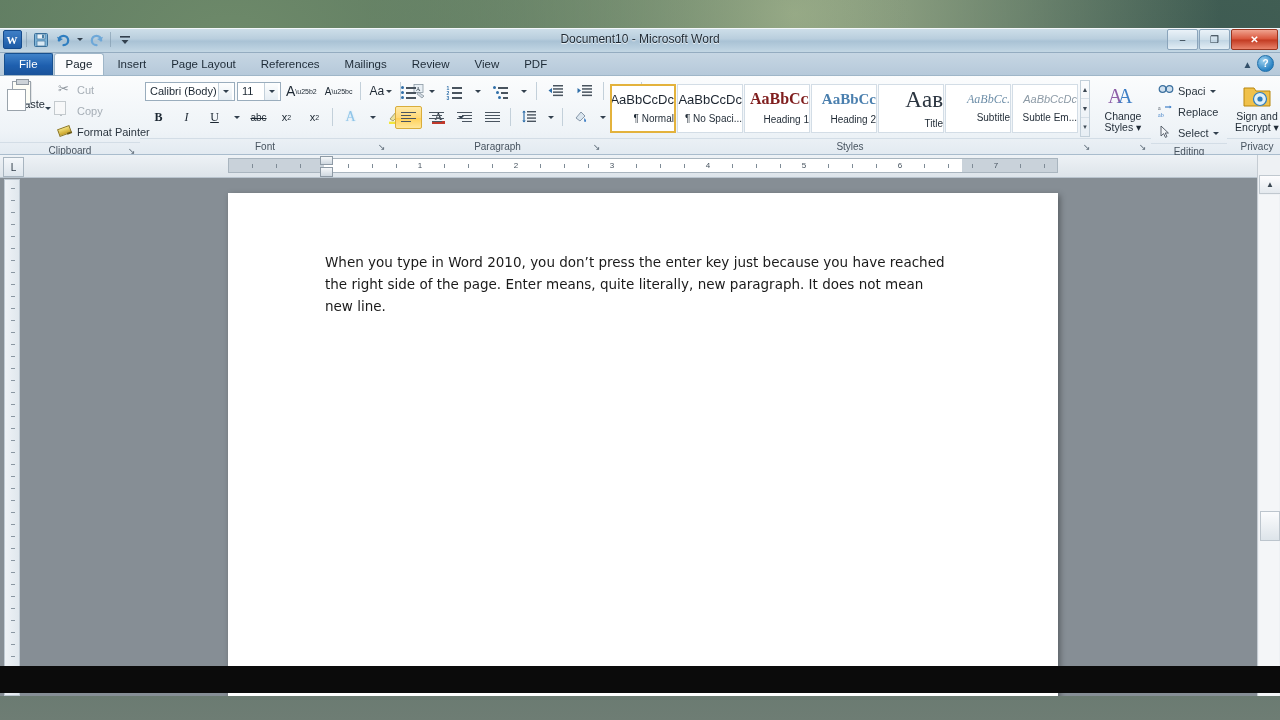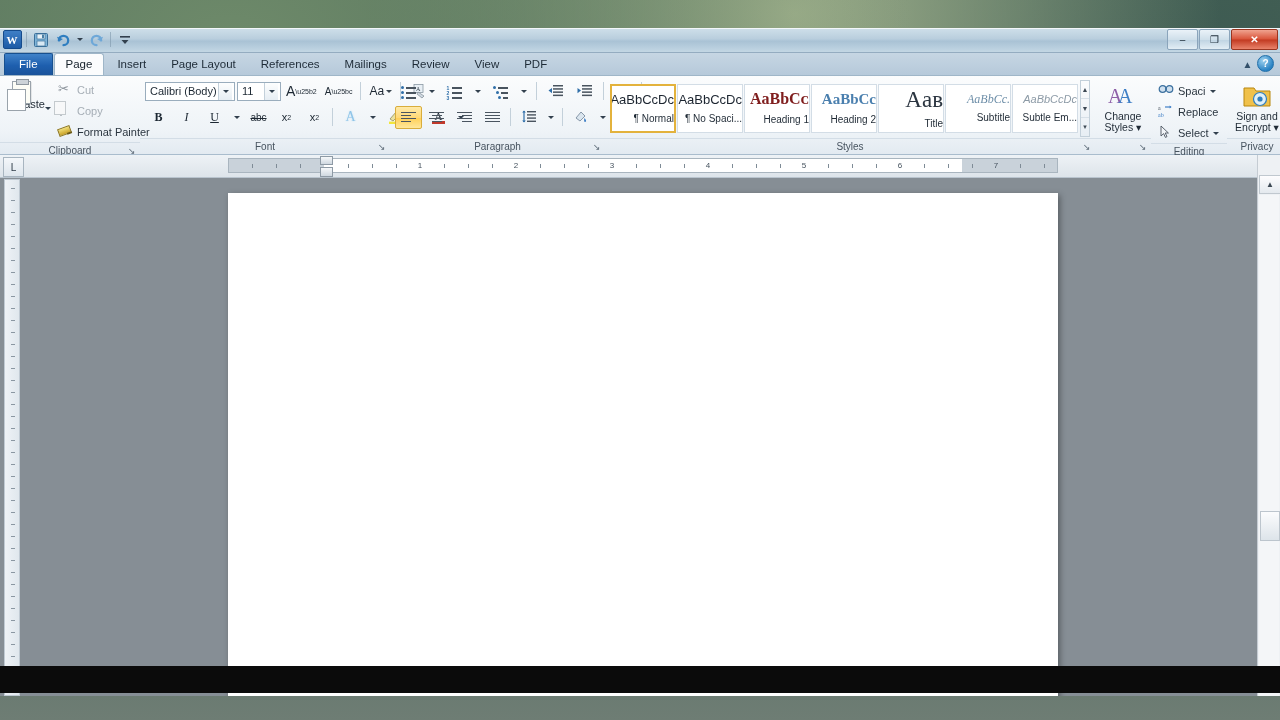--- a/index.html
+++ b/index.html
@@ -299,20 +299,21 @@
       </div>
       <div class="qsep"></div>
       <div class="ic">
         <svg width="14" height="14" viewBox="0 0 14 14">
             <rect x="2" y="3" width="10" height="1.6" fill="#32404e"></rect>
             <path d="M3.5 7 L10.5 7 L7 11 Z" fill="#32404e"></path>
           </svg>
       </div>
     </div>
 
+    <div class="title-text">Document10 - Microsoft Word</div>
 
     <div class="wbtns">
       <div class="wbtn">–</div>
       <div class="wbtn">❐</div>
       <div class="wbtn close">✕</div>
     </div>
   </div>
 
   <div class="tabstrip">
     <div class="tab file">File</div>
@@ -812,20 +813,21 @@
         <div class="vtick" style="top: 428px;"></div>
         <div class="vtick" style="top: 440px;"></div>
         <div class="vtick" style="top: 452px;"></div>
         <div class="vtick" style="top: 464px;"></div>
         <div class="vtick" style="top: 476px;"></div>
         <div class="vtick" style="top: 488px;"></div>
       </div>
 
     <div class="page">
       <div class="ptext">
+        <p>When you type in Word 2010, you don’t press the enter key just because you have reached the right side of the page. Enter means, quite literally, new paragraph. It does not mean new line.</p>
       </div>
     </div>
 
     <div class="scroll-right">
       <div class="sbtn" style="margin-top:20px">▲</div>
       <div class="strack">
         <div class="sthumb"></div>
       </div>
     </div>
   </div>

